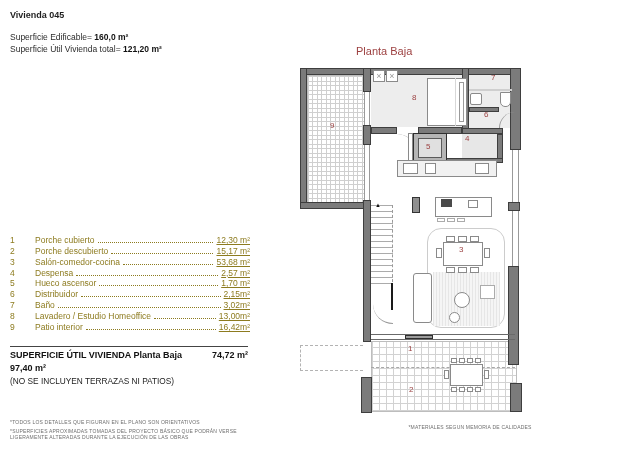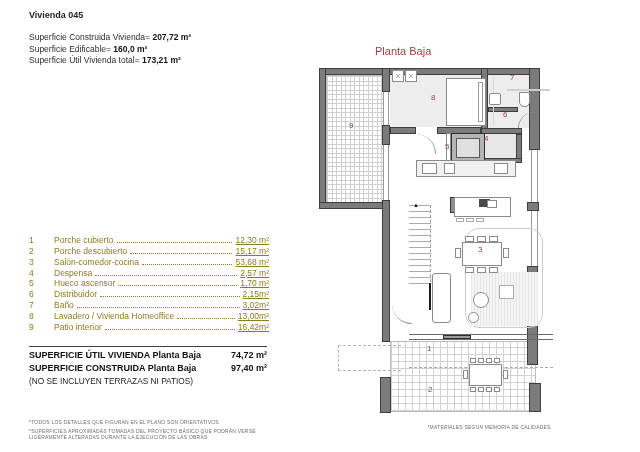--- a/index.html
+++ b/index.html
@@ -1,18 +1,18 @@
 <!DOCTYPE html>
 <html><head>
 <meta charset="utf-8">
 <style>
   html,body{margin:0;padding:0;background:#fff;}
   #page{position:relative;width:640px;height:452px;background:#fff;overflow:hidden;
         font-family:"Liberation Sans",sans-serif;color:#222;}
-  .abs{position:absolute;box-sizing:border-box;margin-left:19px;}
+  .abs{position:absolute;box-sizing:border-box;}
   
   #doc-title{left:10px;top:10px;font-size:9px;font-weight:bold;color:#1f1f1f;}
   #surface-block{left:10px;top:32px;font-size:8.5px;line-height:11.6px;color:#2c2c2c;white-space:nowrap;}
   #surface-block b{color:#111;}
   #plan-title{left:356px;top:45px;font-size:11px;color:#9c3f3f;}
   #legend{left:10px;top:234px;width:240px;font-size:8.5px;color:#8d7b1f;}
   .lrow{display:flex;align-items:flex-end;height:10.9px;}
   .lnum{width:25px;}
   .lname{white-space:nowrap;}
   .ldots{flex:1;border-bottom:1px dotted #8d7b1f;margin:0 3px 2px 3px;min-width:6px;}
@@ -42,23 +42,22 @@
   .arc{position:absolute;box-sizing:border-box;}
 </style>
 </head>
 <body>
 
 <div id="page">
 
   <div id="doc-title" class="abs">Vivienda 045</div>
 
   <div id="surface-block" class="abs">
-    <div><span>Superficie Construida Vivienda= </span><b>207,72 m²</b></div>
     <div><span>Superficie Edificable= </span><b>160,0 m²</b></div>
-    <div><span>Superficie Útil Vivienda total= </span><b>173,21 m²</b></div>
+    <div><span>Superficie Útil Vivienda total= </span><b>121,20 m²</b></div>
   </div>
 
   <div id="plan-title" class="abs">Planta Baja</div>
 
   <div id="plan" class="abs">
 
     <div class="floor" style="left:71px;top:13px;width:91px;height:52px;"></div>
     <div class="floor" style="left:169px;top:13px;width:41px;height:53px;"></div>
     <div class="floor" style="left:162px;top:72px;width:35px;height:24px;background:#e7e7e7;"></div>
 
@@ -204,40 +203,39 @@
         <span class="lval">2,15m²</span>
       </div>
     <div class="lrow">
         <span class="lnum">7</span>
         <span class="lname">Baño</span>
         <span class="ldots"></span>
         <span class="lval">3,02m²</span>
       </div>
     <div class="lrow">
         <span class="lnum">8</span>
-        <span class="lname">Lavadero / Vivienda Homeoffice</span>
+        <span class="lname">Lavadero / Estudio Homeoffice</span>
         <span class="ldots"></span>
         <span class="lval">13,00m²</span>
       </div>
     <div class="lrow">
         <span class="lnum">9</span>
         <span class="lname">Patio interior</span>
         <span class="ldots"></span>
         <span class="lval">16,42m²</span>
       </div>
   </div>
 
   <div id="summary" class="abs">
     <div class="topline"></div>
     <div class="srow">
         <span>SUPERFICIE ÚTIL VIVIENDA Planta Baja</span>
         <span>74,72 m²</span>
       </div>
     <div class="srow">
-        <span>SUPERFICIE CONSTRUIDA Planta Baja</span>
         <span>97,40 m²</span>
       </div>
     <div id="summary-note">(NO SE INCLUYEN TERRAZAS NI PATIOS)</div>
   </div>
 
   <div id="fn-left1" class="abs footnote">*TODOS LOS DETALLES QUE FIGURAN EN EL PLANO SON ORIENTATIVOS</div>
   <div id="fn-left2" class="abs footnote">*SUPERFICIES APROXIMADAS TOMADAS DEL PROYECTO BÁSICO QUE PODRÁN VERSE LIGERAMENTE ALTERADAS DURANTE LA EJECUCIÓN DE LAS OBRAS</div>
   <div id="fn-right" class="abs footnote">*MATERIALES SEGUN MEMORIA DE CALIDADES</div>
 
 </div>

